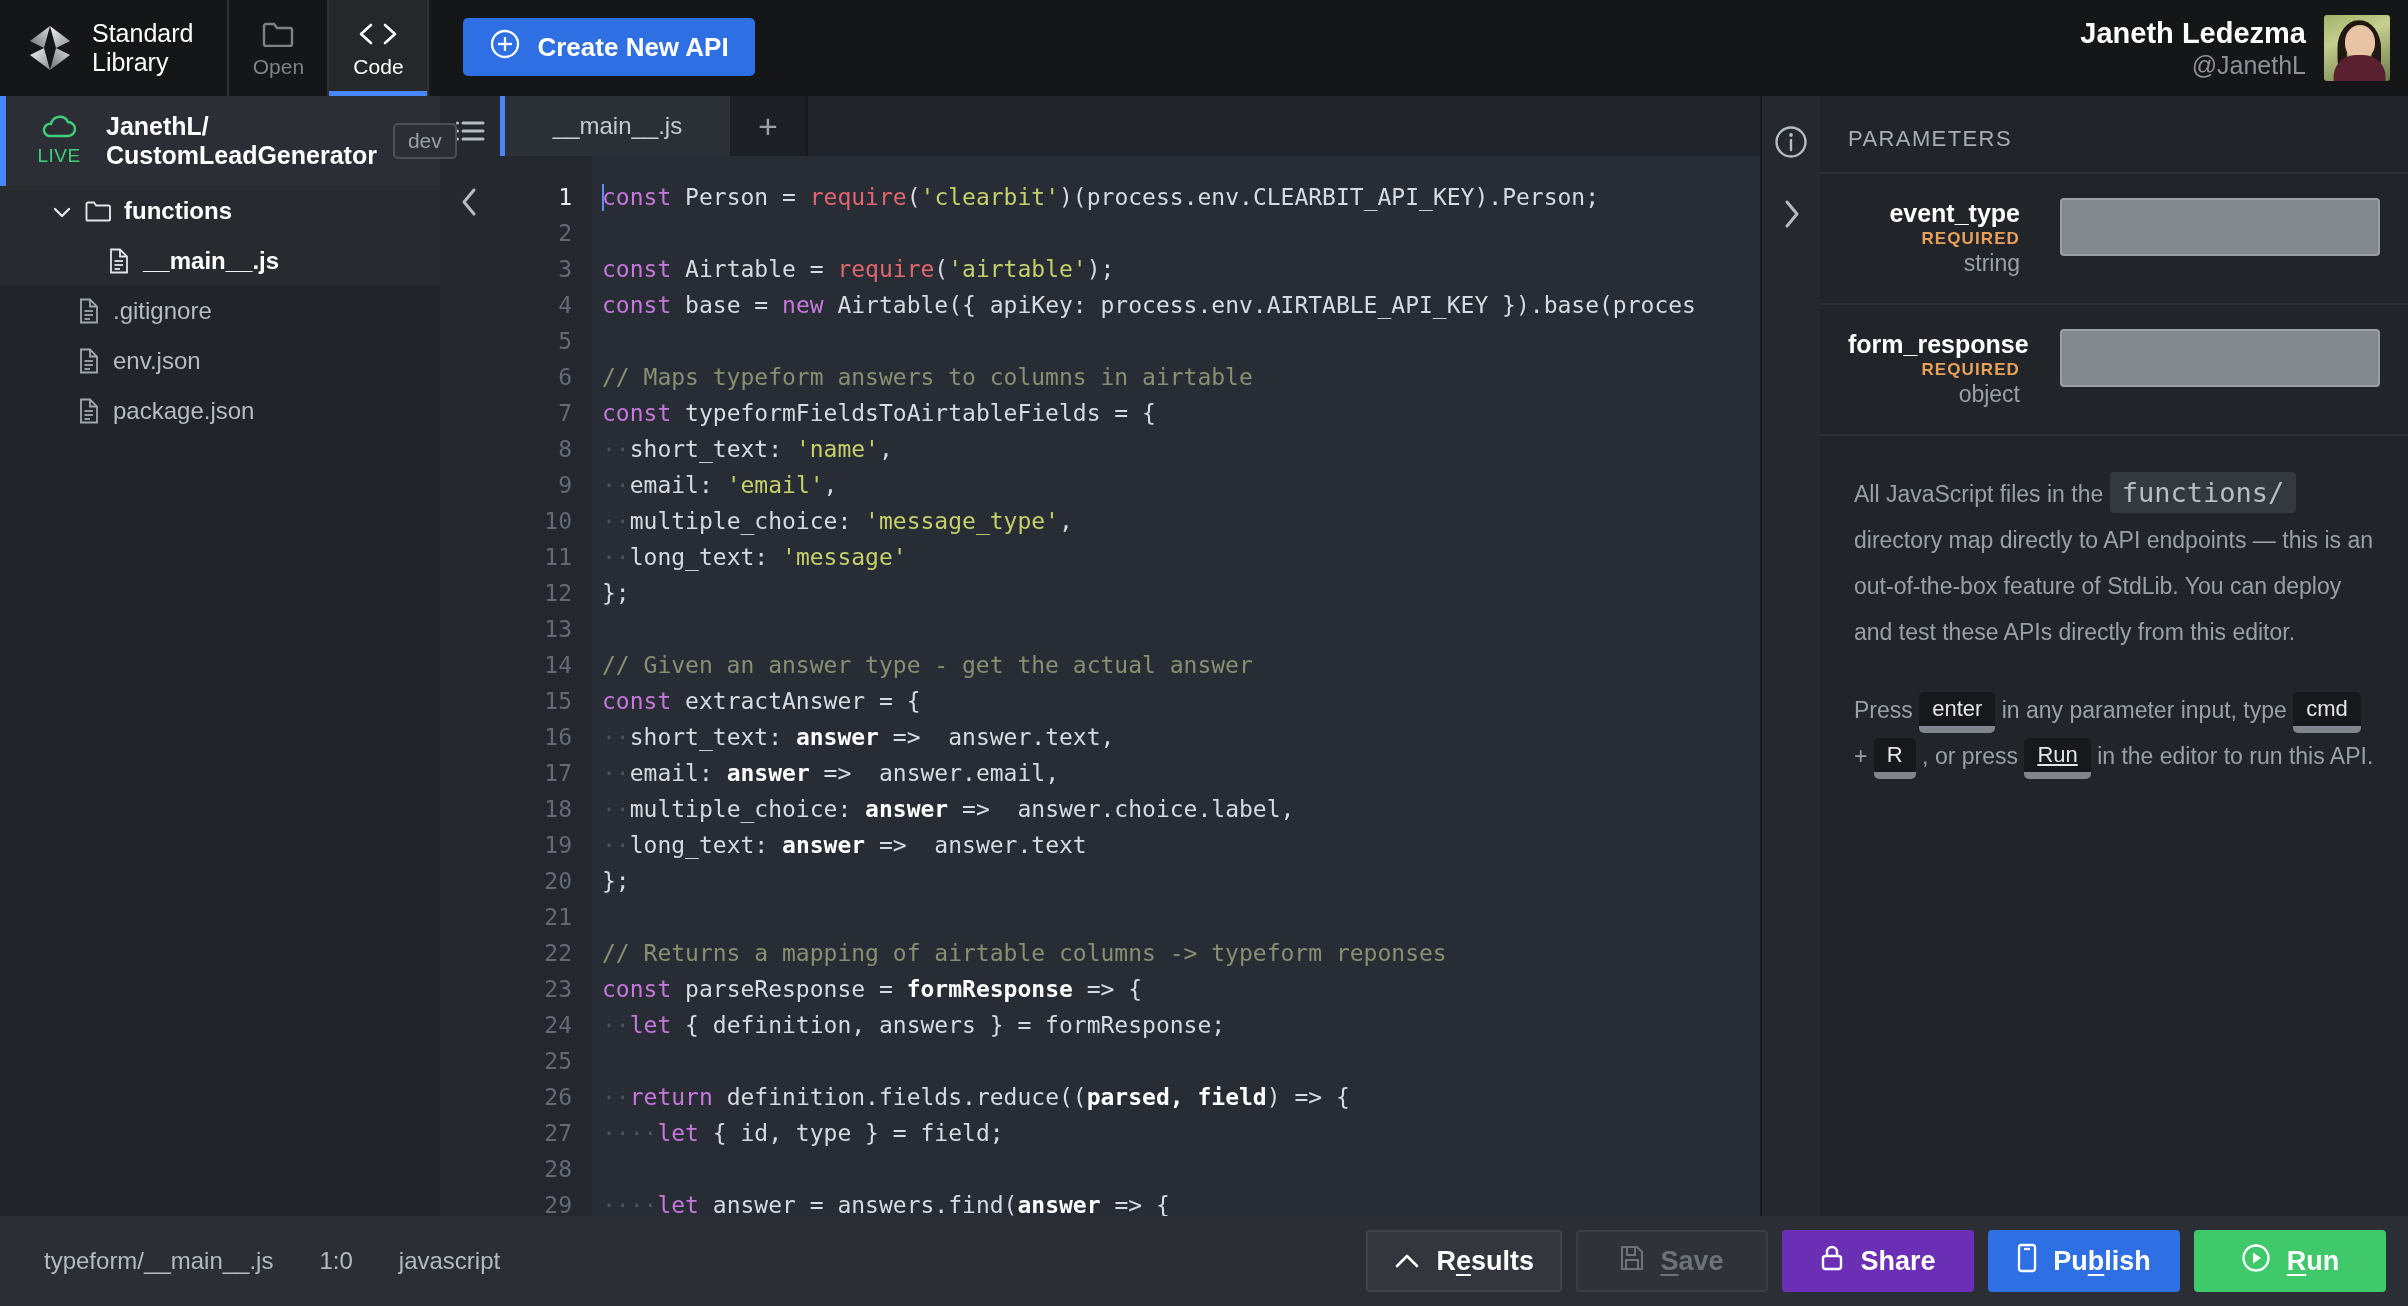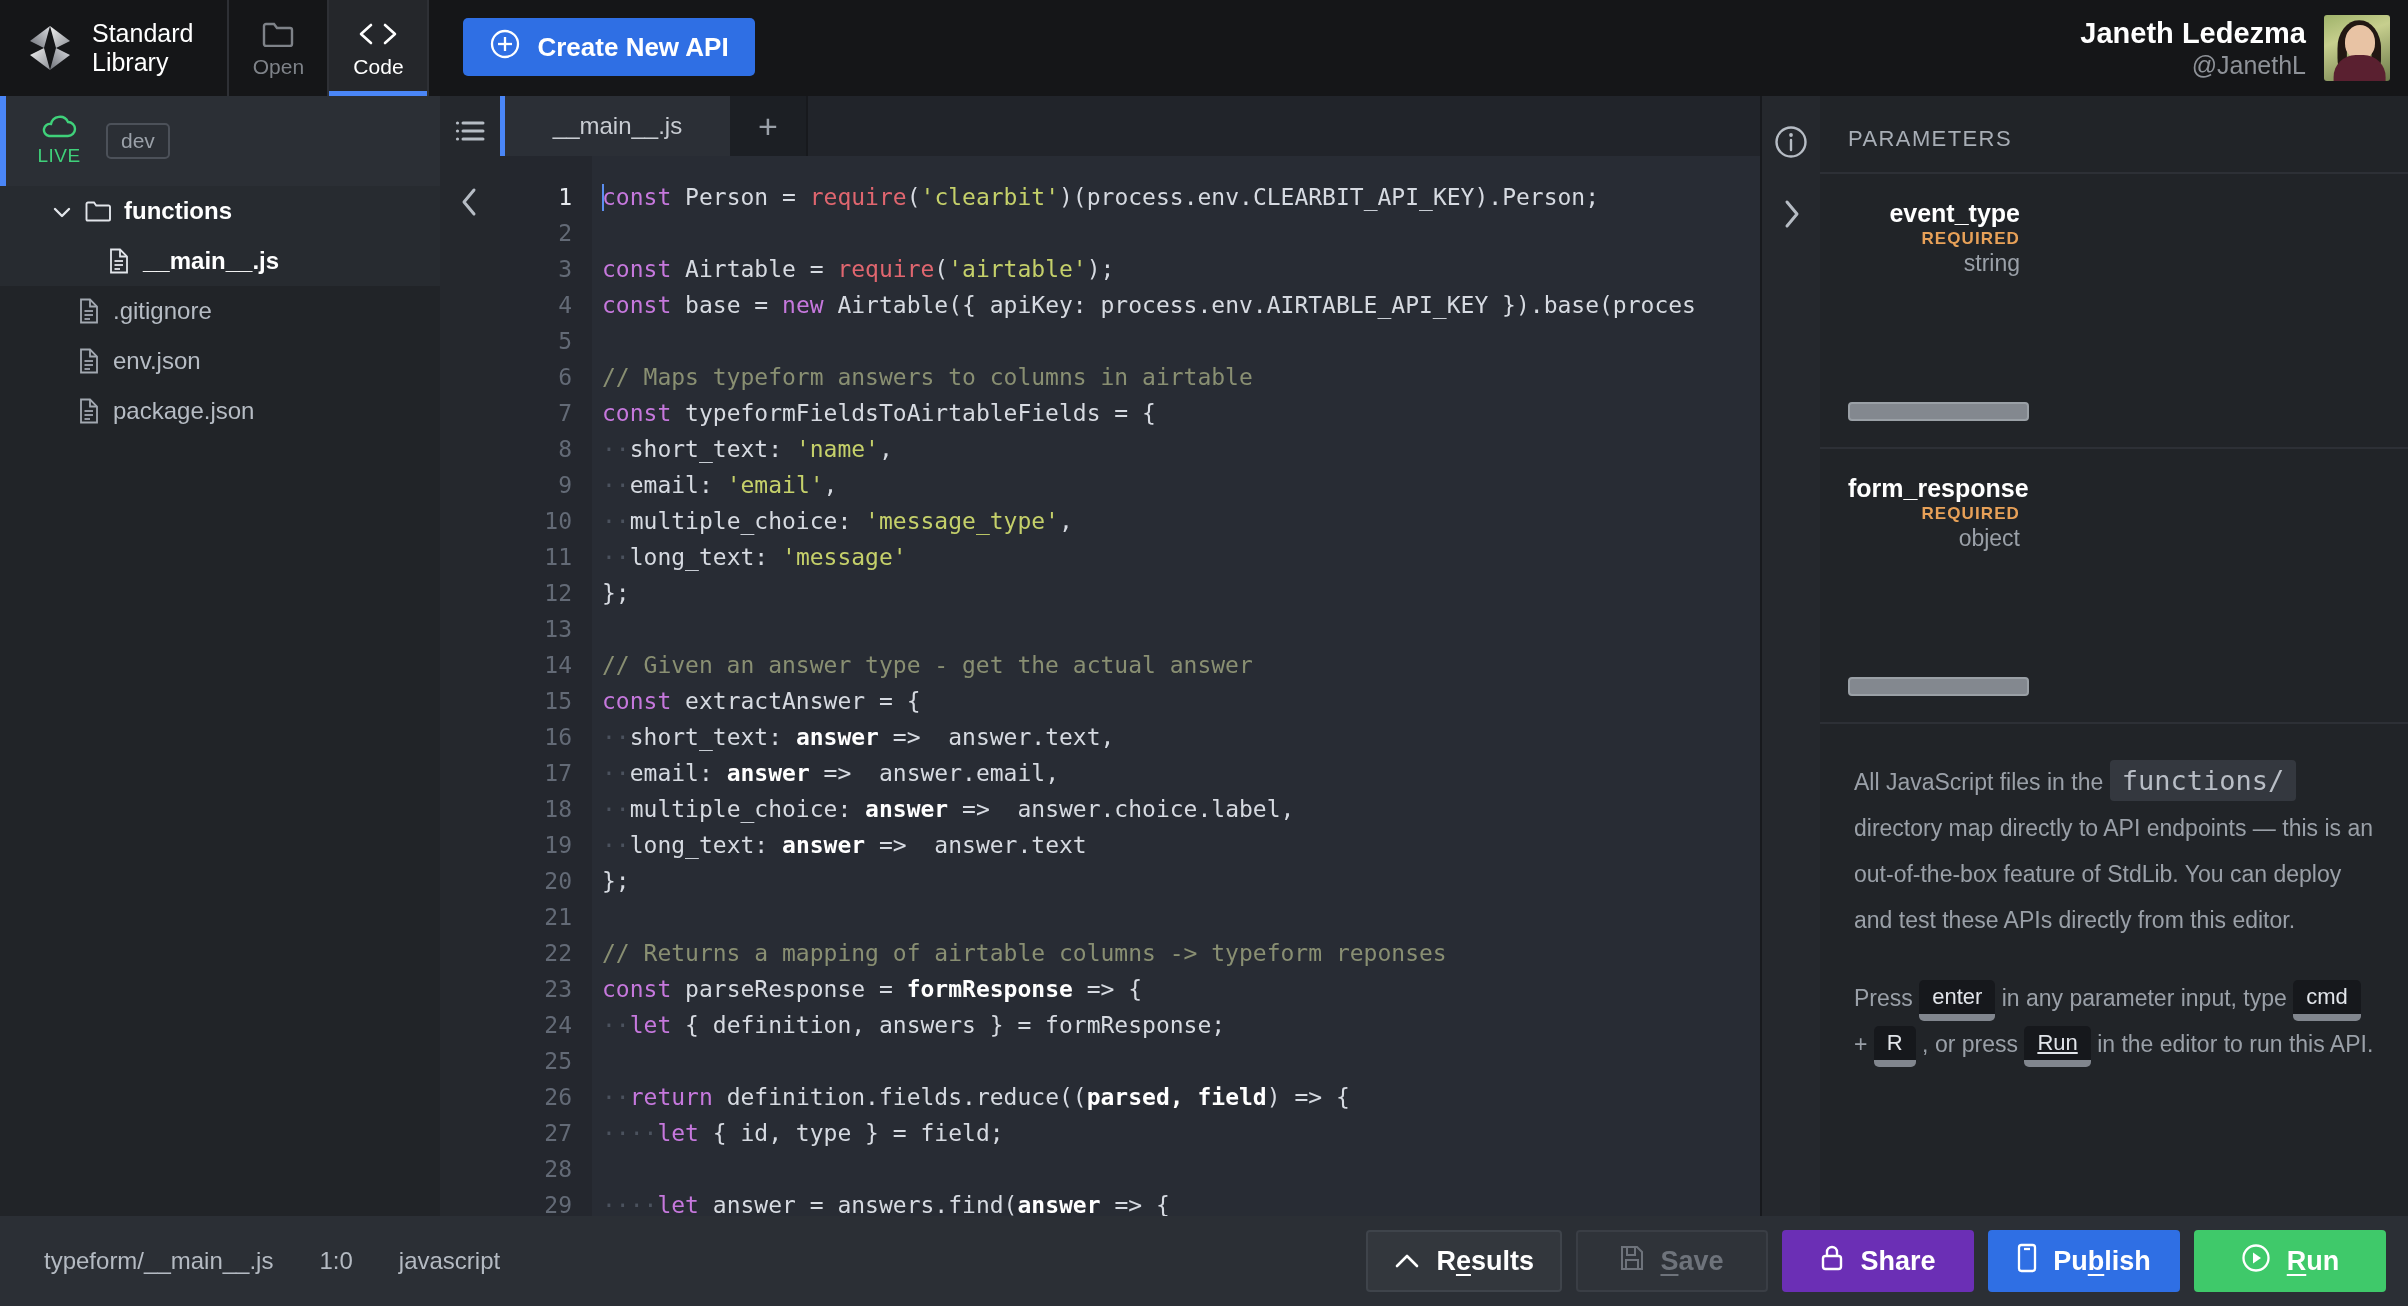--- a/index.html
+++ b/index.html
@@ -155,23 +155,22 @@
   }
   .params {
     width: 588px; flex: 0 0 588px; background: #212428; padding: 0;
     display: flex; flex-direction: column;
   }
   .params-title {
     color: #a8aeb6; font-size: 22px; letter-spacing: 1.4px; padding: 30px 0 20px 28px;
     border-bottom: 2px solid #2d3036;
   }
   .param-row {
-    display: flex; align-items: flex-start; gap: 32px; padding: 24px 28px 26px 28px;
+    display: flex; align-items: flex-start; gap: 40px; padding: 24px 28px 26px 28px;
     border-bottom: 2px solid #2d3036;
-    flex-direction: column;
   }
   .param-meta { width: 172px; text-align: right; flex: 0 0 172px; }
   .param-name { color: #ffffff; font-size: 25px; font-weight: bold; line-height: 30px; }
   .param-req { color: #e8a158; font-size: 17px; font-weight: bold; letter-spacing: 1.1px; line-height: 22px; }
   .param-type { color: #9aa0a8; font-size: 23px; line-height: 27px; }
   .param-input {
     flex: 1; height: 58px; background: #83888f; border: 2px solid #9aa0a6;
     border-radius: 4px;
   }
 
@@ -282,20 +281,24 @@
 
   <div class="sidebar">
     <div class="proj-head">
       <div class="live-badge">
         <span>
           <svg width="40" height="25" viewBox="0 0 40 25" fill="none" stroke="#3fd17a" stroke-width="2.4" stroke-linecap="round">
             <path d="M10 21h19a7 7 0 000-14 9 9 0 00-17 2 6 6 0 00-2 12z"></path>
           </svg>
         </span>
         <span class="lbl">LIVE</span>
+      </div>
+      <div class="proj-name">
+        <span>JanethL/</span><br>
+        <span>CustomLeadGenerator</span>
       </div>
       <div class="dev-pill">dev</div>
     </div>
 
     <div class="tree">
       <div class="tree-row group folder">
         <span>
           <svg width="20" height="14" viewBox="0 0 20 14" fill="none" stroke="#e2e5ea" stroke-width="2.4" stroke-linecap="round" stroke-linejoin="round">
               <polyline points="3,4 10,11 17,4"></polyline>
             </svg>

